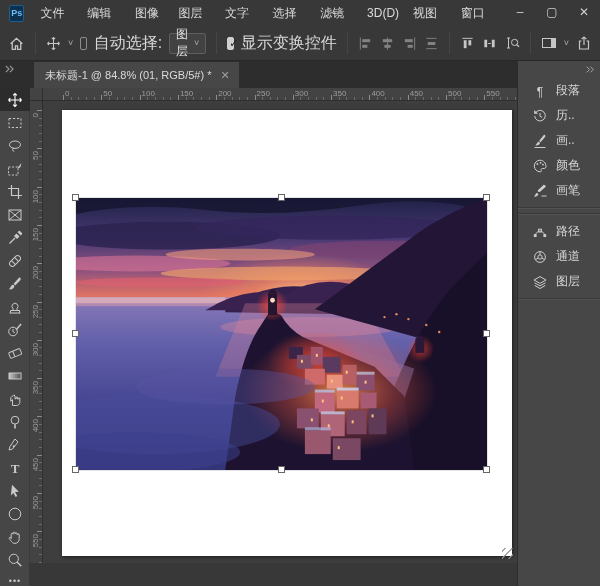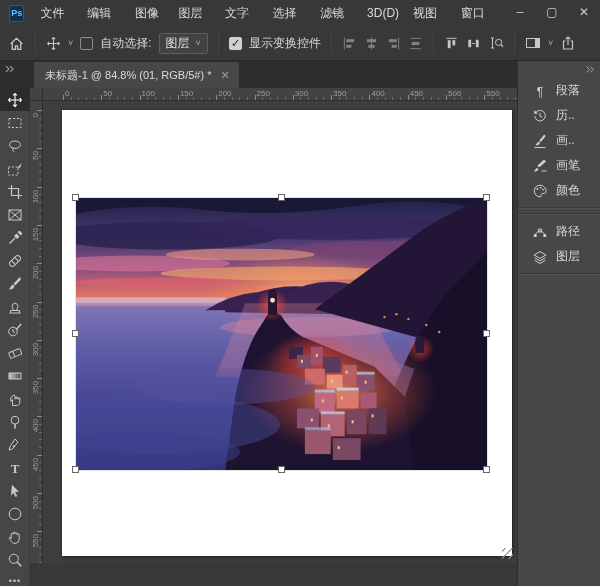--- a/index.html
+++ b/index.html
@@ -12,21 +12,21 @@
   #logo { width:17px; height:17px; margin:0 9px 0 9px; background:#0d3150; border:1px solid #1d5f8f; border-radius:2px; color:#6fbbf2; font-size:9px; font-weight:bold; display:flex; align-items:center; justify-content:center; }
   .menu-item { padding:0 7px; height:26px; line-height:26px; font-size:12px; color:#dadada; cursor:default; }
   #win-controls { margin-left:auto; display:flex; height:26px; }
   .win-btn { width:32px; height:26px; line-height:25px; text-align:center; font-size:12px; color:#cfcfcf; }
 
   
   #optionsbar { position:absolute; top:26px; left:0; right:0; height:35px; background:#383838; border-bottom:1px solid #282828; display:flex; align-items:center; padding:0 8px; gap:7px; }
   .opt-sep { width:1px; height:22px; background:#2b2b2b; border-right:1px solid #454545; margin:0 3px; }
   .opt-icon { color:#c6c6c6; display:flex; align-items:center; }
   .opt-icon.dim { color:#828282; }
-  .opt-label { font-size:12px; color:#d8d8d8; white-space:nowrap; }
+  .opt-label { font-size:16px; color:#d8d8d8; white-space:nowrap; }
   .chk { width:13px; height:13px; border:1px solid #8e8e8e; background:transparent; border-radius:2px; position:relative; }
   .chk.checked { background:#cfcfcf; border-color:#cfcfcf; }
   .chk.checked::after { content:"✓"; position:absolute; left:1px; top:-1px; font-size:11px; color:#1d1d1d; font-weight:bold; }
   #layer-select { display:flex; align-items:center; gap:6px; background:#424242; border:1px solid #5e5e5e; border-radius:2px; height:21px; padding:0 6px; font-size:12px; color:#e0e0e0; }
   .mini-chevron { color:#b0b0b0; font-size:9px; }
 
   
   #tabbar { position:absolute; top:61px; left:0; width:517px; height:27px; background:#2d2d2d; }
   #panel-expand-left { position:absolute; left:4px; top:3px; color:#9b9b9b; }
   #doc-tab { position:absolute; left:34px; top:1px; height:26px; background:#474747; display:flex; align-items:center; gap:9px; padding:0 9px 0 11px; font-size:11px; color:#dadada; white-space:nowrap; }
@@ -678,53 +678,63 @@
             <path fill="currentColor" d="M12.9 1.9c.6.6.7 1.5.1 2.1L8.6 9.2 7.2 7.8l4.4-5.6c.3-.4.9-.5 1.3-.3z"></path>
             <path fill="currentColor" d="M6.7 8.4 8 9.7c-.3 1.7-1.5 2.7-4.1 2.9-.3 0-.5-.2-.3-.5.9-1 1.7-3 3.1-3.7z"></path>
             <path stroke="currentColor" fill="none" d="M2.5 14.5h11"></path>
           </svg>
         </span>
         <span>画..</span>
       </div>
       <div class="dock-row">
         <span class="d-icon">
           <svg width="16" height="16" viewBox="0 0 16 16">
-            <path fill="currentColor" d="M12 1.6l2 2L7.8 9l-1.8-.2-.2-1.6zM5 9.8l1.4 1.4c-.5 1.6-1.7 2.4-3.9 2.6-.3 0-.4-.2-.3-.4.8-.9 1.4-2.6 2.8-3.6z"></path>
-            <path stroke="currentColor" fill="none" d="M9.5 13h5"></path>
-          </svg>
-        </span>
-        <span>画笔</span>
-      </div>
-      <div class="dock-row">
-        <span class="d-icon">
-          <svg width="16" height="16" viewBox="0 0 16 16">
             <path fill="none" stroke="currentColor" d="M8 2.2a5.8 5.8 0 1 0 .2 11.6c1.1 0 1.4-.7 1.1-1.4-.4-.9-.1-1.9 1.2-1.9h1.6c1.1 0 1.9-.8 1.9-2C14 5 11.3 2.2 8 2.2z"></path>
             <circle cx="5.4" cy="6" r=".9" fill="currentColor"></circle>
             <circle cx="8.6" cy="4.8" r=".9" fill="currentColor"></circle>
             <circle cx="11" cy="6.6" r=".9" fill="currentColor"></circle>
           </svg>
         </span>
         <span>颜色</span>
+      </div>
+      <div class="dock-row">
+        <span class="d-icon">
+          <svg width="16" height="16" viewBox="0 0 16 16">
+            <path fill="currentColor" d="M12 1.6l2 2L7.8 9l-1.8-.2-.2-1.6zM5 9.8l1.4 1.4c-.5 1.6-1.7 2.4-3.9 2.6-.3 0-.4-.2-.3-.4.8-.9 1.4-2.6 2.8-3.6z"></path>
+            <path stroke="currentColor" fill="none" d="M9.5 13h5"></path>
+          </svg>
+        </span>
+        <span>画笔</span>
       </div>
       <div class="dock-sep"></div>
       <div class="dock-sep"></div>
       <div class="dock-row">
         <span class="d-icon">
           <svg width="16" height="16" viewBox="0 0 16 16">
             <path fill="none" stroke="currentColor" d="M3.2 11.5C5 5.5 11 5.5 12.8 11.5"></path>
             <rect x="1.8" y="10.2" width="2.8" height="2.8" fill="currentColor"></rect>
             <rect x="11.4" y="10.2" width="2.8" height="2.8" fill="currentColor"></rect>
             <rect x="6.6" y="5.2" width="2.8" height="2.8" fill="none" stroke="currentColor"></rect>
           </svg>
         </span>
         <span>路径</span>
       </div>
       <div class="dock-row">
         <span class="d-icon">
           <svg width="16" height="16" viewBox="0 0 16 16">
+            <circle cx="8" cy="8" r="5.4" fill="none" stroke="currentColor"></circle>
+            <circle cx="8" cy="8" r="2.1" fill="none" stroke="currentColor"></circle>
+            <path fill="none" stroke="currentColor" d="M8 2.6v3.3M3.3 10.7l2.9-1.6M12.7 10.7 9.8 9.1"></path>
+          </svg>
+        </span>
+        <span>通道</span>
+      </div>
+      <div class="dock-row">
+        <span class="d-icon">
+          <svg width="16" height="16" viewBox="0 0 16 16">
             <path fill="none" stroke="currentColor" d="M8 2.6 14 6 8 9.4 2 6z"></path>
             <path fill="none" stroke="currentColor" d="M2.6 8.8 8 11.9l5.4-3.1"></path>
             <path fill="none" stroke="currentColor" d="M2.6 11.4 8 14.5l5.4-3.1"></path>
           </svg>
         </span>
         <span>图层</span>
       </div>
       <div class="dock-sep"></div>
     </div>
 </div>

